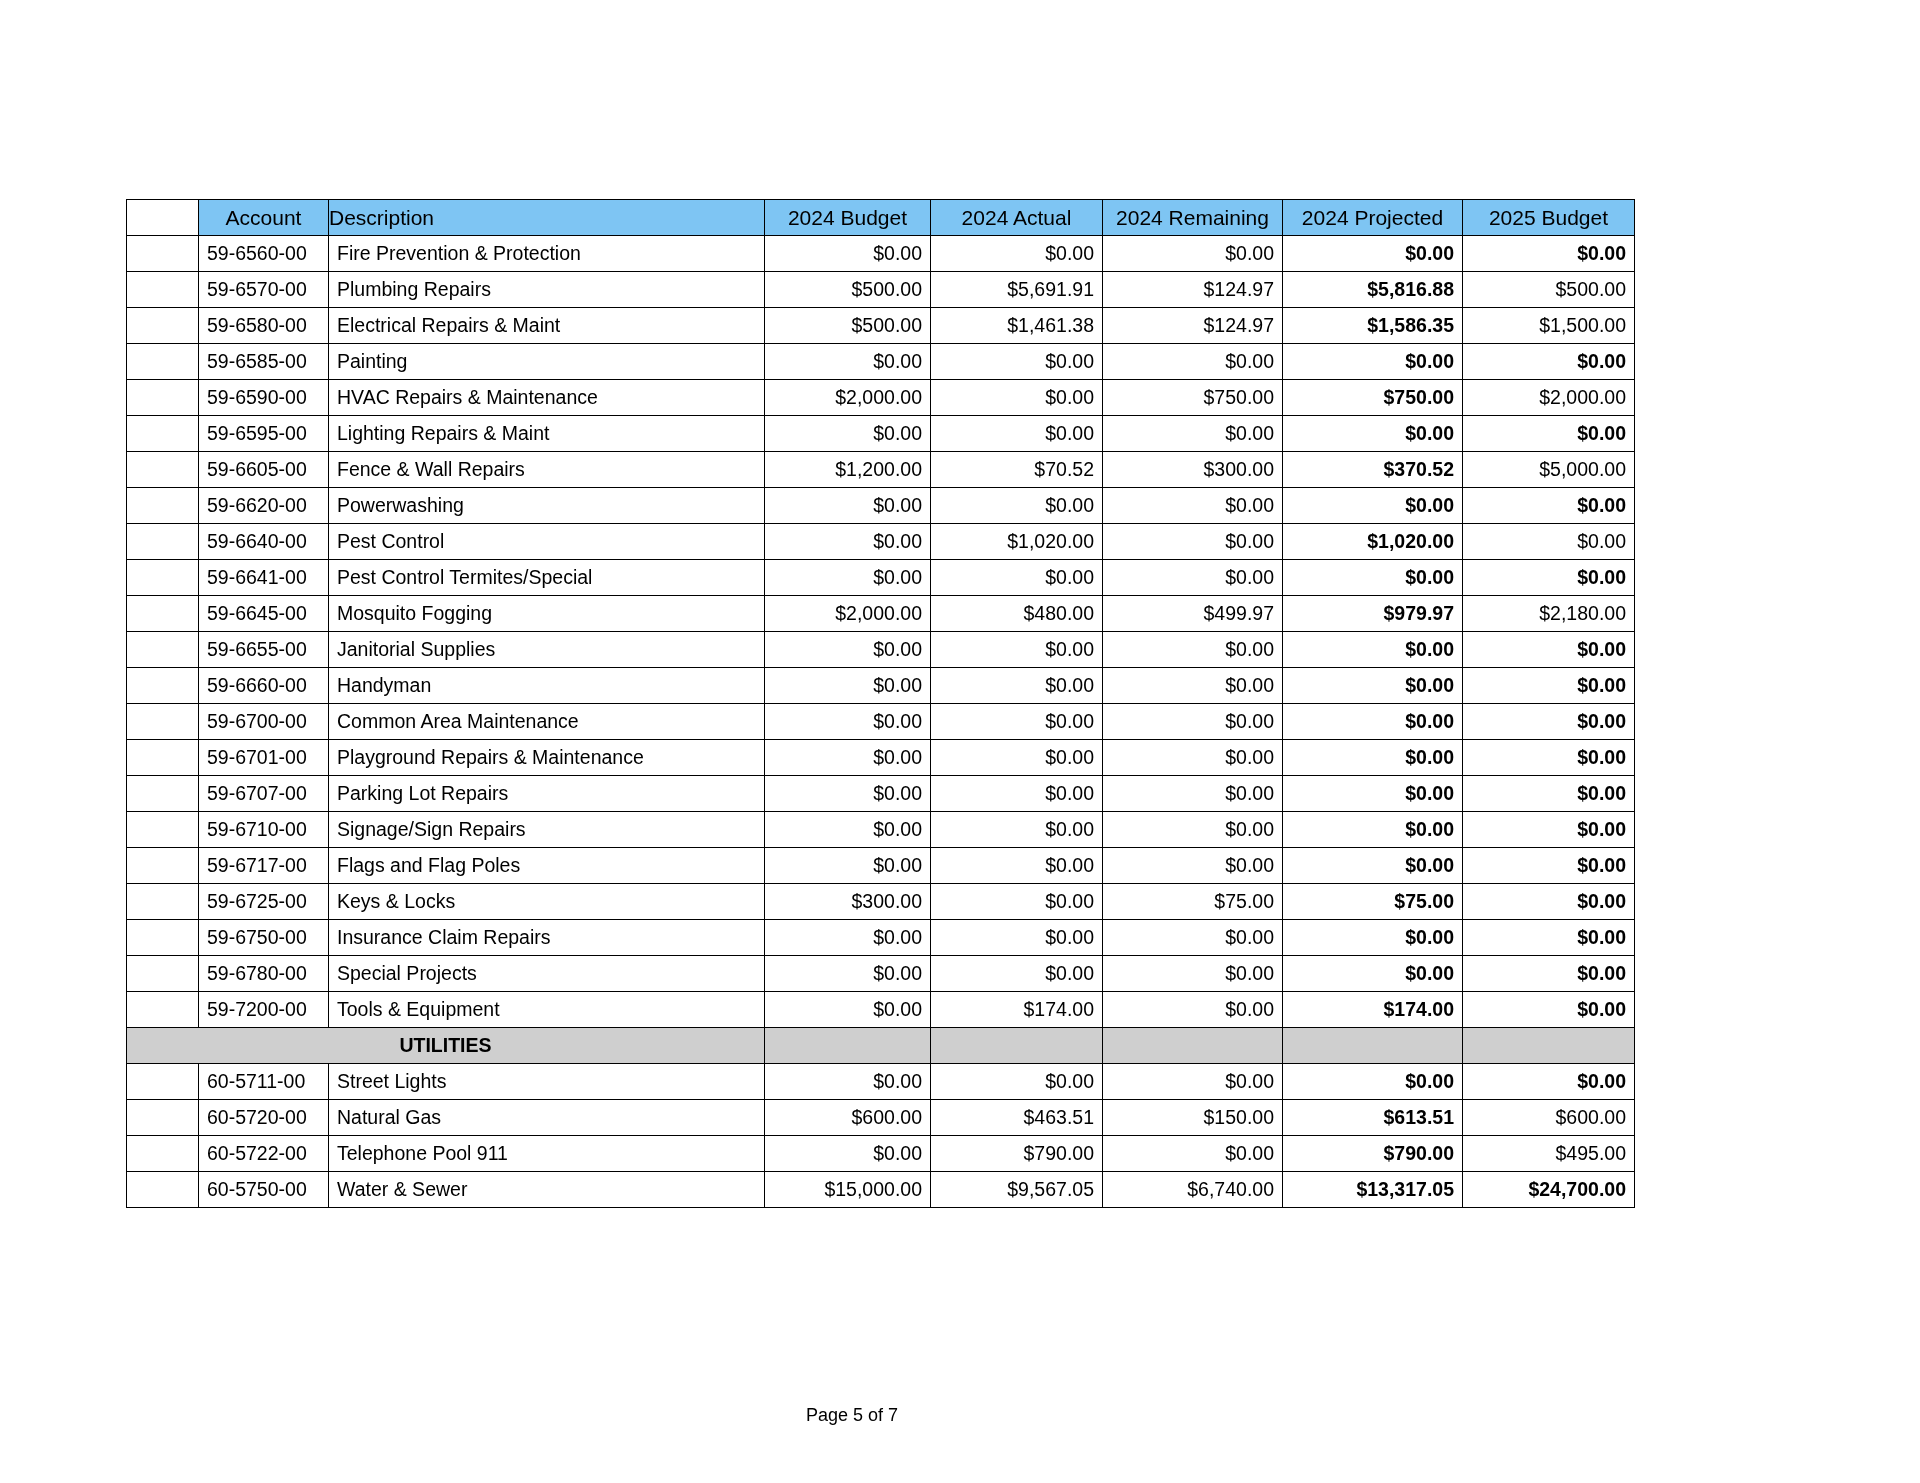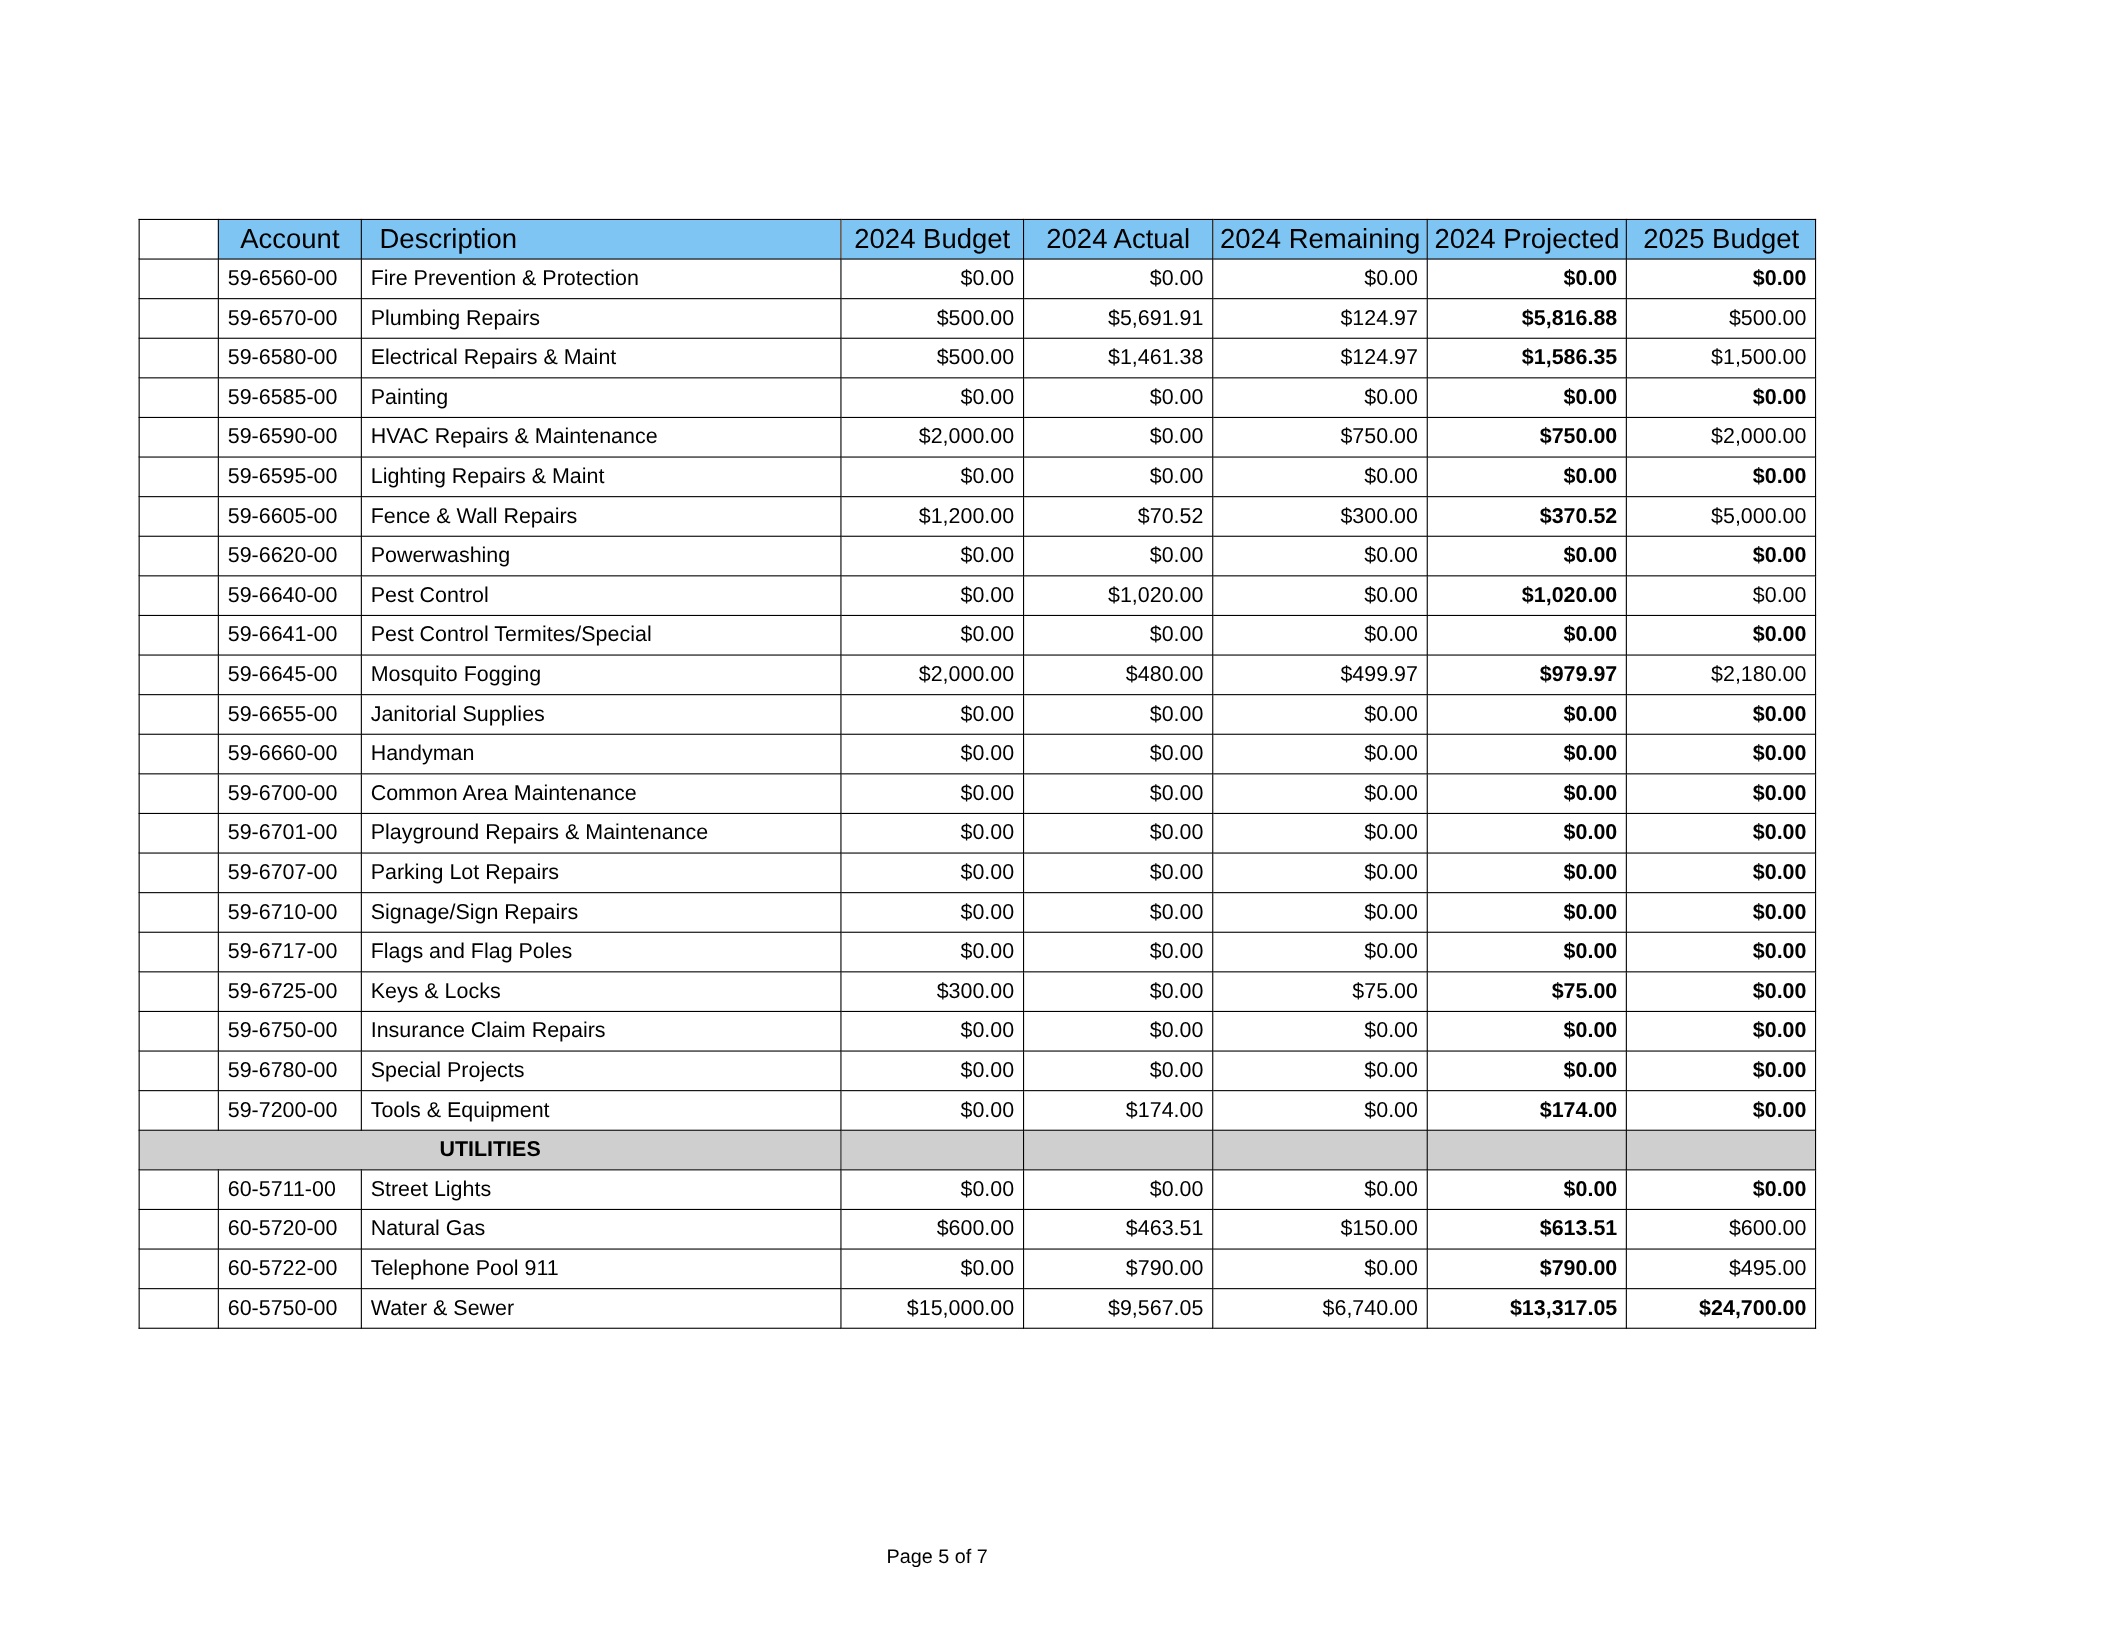--- a/index.html
+++ b/index.html
@@ -49,29 +49,29 @@
   col.c-num2   { width: 172px; }
   col.c-num3   { width: 180px; }
   col.c-num4   { width: 180px; }
   col.c-num5   { width: 172px; }
 
   thead th {
     background: #7ec5f3;
     font-weight: bold;
     text-align: center;
     height: 38px;
-    font-size: 25px;
+    font-size: 21px;
   }
   thead th.blank-head {
     background: #ffffff;
     border-right: 1px solid #000;
   }
   thead th.desc-head {
     text-align: left;
-    padding-left: 16px;
+    padding-left: 0;
   }
   td.acct {
     text-align: left;
     padding-left: 8px;
   }
   td.desc {
     text-align: left;
     padding-left: 8px;
   }
   td.num {

